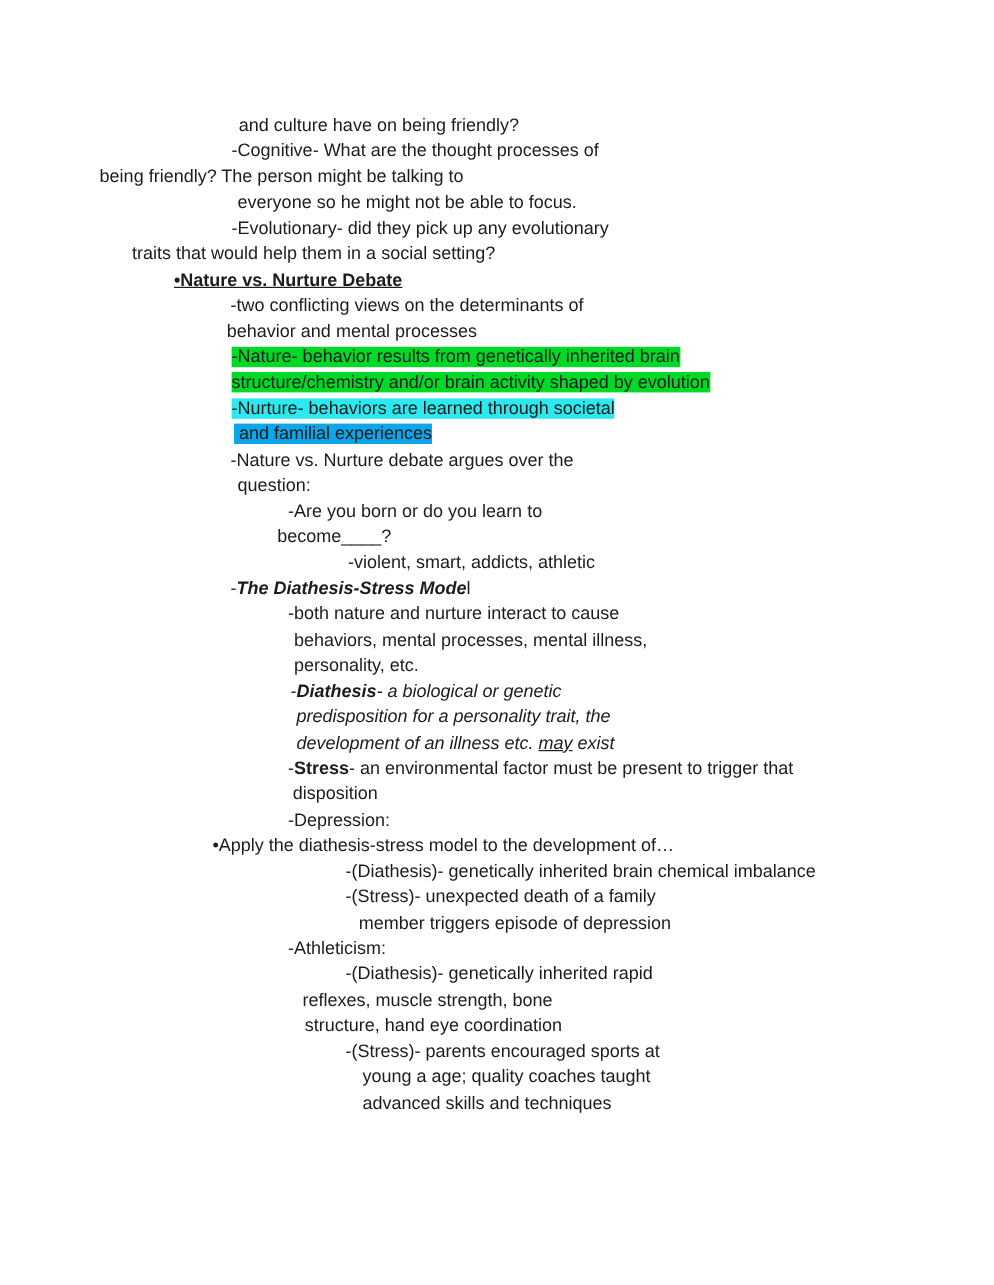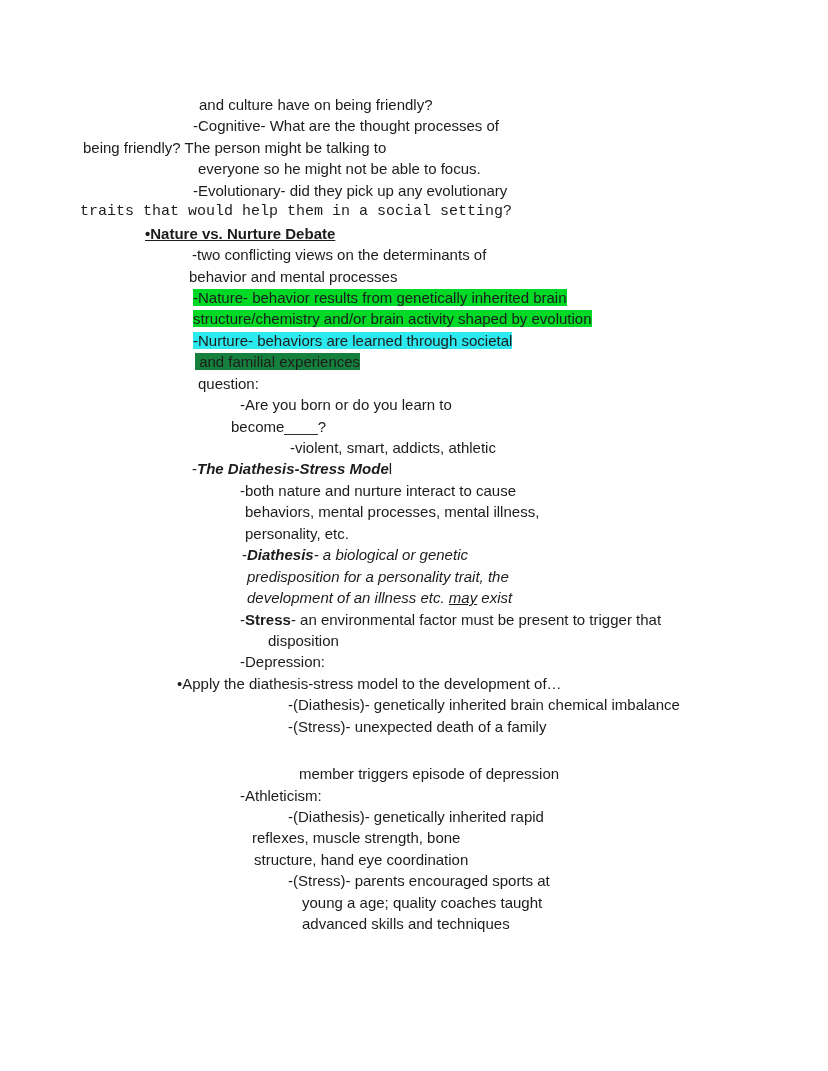--- a/index.html
+++ b/index.html
@@ -34,46 +34,47 @@
 </head>
 <body style="background: rgb(255, 255, 255); color: rgb(28, 28, 28);">
 
 <div class="doc">
   <div>
       <div class="line" style="padding-left: 199px;"><span class="runs"><span>and culture have on being friendly?</span></span></div>
       <div class="line" style="padding-left: 193px;"><span class="runs"><span>-Cognitive- What are the thought processes of</span></span></div>
       <div class="line" style="padding-left: 83px;"><span class="runs"><span>being friendly? The person might be talking to</span></span></div>
       <div class="line" style="padding-left: 198px;"><span class="runs"><span>everyone so he might not be able to focus.</span></span></div>
       <div class="line" style="padding-left: 193px;"><span class="runs"><span>-Evolutionary- did they pick up any evolutionary</span></span></div>
-      <div class="line" style="padding-left: 80px; font-family: Liberation Mono, monospace;"><span class="runs"><span>traits that would help them in a social setting?</span></span></div>
+      <div class="line" style="padding-left: 110px;"><span class="runs"><span>traits that would help them in a social setting?</span></span></div>
       <div class="line" style="padding-left: 145px;"><span class="runs"><span class="b u">•Nature vs. Nurture Debate</span></span></div>
       <div class="line" style="padding-left: 192px;"><span class="runs"><span>-two conflicting views on the determinants of</span></span></div>
       <div class="line" style="padding-left: 189px;"><span class="runs"><span>behavior and mental processes</span></span></div>
       <div class="line" style="padding-left: 193px;"><span class="runs" style="background-color: rgb(0, 217, 38);"><span>-Nature- behavior results from genetically inherited brain</span></span></div>
       <div class="line" style="padding-left: 193px;"><span class="runs" style="background-color: rgb(0, 217, 38);"><span>structure/chemistry and/or brain activity shaped by evolution</span></span></div>
       <div class="line" style="padding-left: 193px;"><span class="runs" style="background-color: rgb(43, 233, 238);"><span>-Nurture- behaviors are learned through societal</span></span></div>
-      <div class="line" style="padding-left: 195px;"><span class="runs" style="background-color: #15803d;"><span> and familial experiences</span></span></div>
+      <div class="line" style="padding-left: 195px;"><span class="runs" style="background-color: #0ea5e9;"><span> and familial experiences</span></span></div>
+      <div class="line" style="padding-left: 192px;"><span class="runs"><span>-Nature vs. Nurture debate argues over the</span></span></div>
       <div class="line" style="padding-left: 198px;"><span class="runs"><span>question:</span></span></div>
       <div class="line" style="padding-left: 240px;"><span class="runs"><span>-Are you born or do you learn to</span></span></div>
       <div class="line" style="padding-left: 231px;"><span class="runs"><span>become____?</span></span></div>
       <div class="line" style="padding-left: 290px;"><span class="runs"><span>-violent, smart, addicts, athletic</span></span></div>
       <div class="line" style="padding-left: 192px;"><span class="runs"><span>-</span><span class="b i">The Diathesis-Stress Mode</span><span>l</span></span></div>
       <div class="line" style="padding-left: 240px;"><span class="runs"><span>-both nature and nurture interact to cause</span></span></div>
       <div class="line" style="padding-left: 245px;"><span class="runs"><span>behaviors, mental processes, mental illness,</span></span></div>
       <div class="line" style="padding-left: 245px;"><span class="runs"><span>personality, etc.</span></span></div>
       <div class="line" style="padding-left: 242px;"><span class="runs"><span>-</span><span class="b i">Diathesis</span><span class="i">- a biological or genetic</span></span></div>
       <div class="line" style="padding-left: 247px;"><span class="runs"><span class="i">predisposition for a personality trait, the</span></span></div>
       <div class="line" style="padding-left: 247px;"><span class="runs"><span class="i">development of an illness etc. </span><span class="i u">may</span><span class="i"> exist</span></span></div>
       <div class="line" style="padding-left: 240px;"><span class="runs"><span>-</span><span class="b">Stress</span><span>- an environmental factor must be present to trigger that</span></span></div>
-      <div class="line" style="padding-left: 244px; margin-left: 24px;"><span class="runs"><span>disposition</span></span></div>
+      <div class="line" style="padding-left: 244px;"><span class="runs"><span>disposition</span></span></div>
       <div class="line" style="padding-left: 240px;"><span class="runs"><span>-Depression:</span></span></div>
       <div class="line" style="padding-left: 177px;"><span class="runs"><span>•Apply the diathesis-stress model to the development of…</span></span></div>
       <div class="line" style="padding-left: 288px;"><span class="runs"><span>-(Diathesis)- genetically inherited brain chemical imbalance</span></span></div>
       <div class="line" style="padding-left: 288px;"><span class="runs"><span>-(Stress)- unexpected death of a family</span></span></div>
-      <div class="line" style="padding-left: 299px; margin-top: 26px;"><span class="runs"><span>member triggers episode of depression</span></span></div>
+      <div class="line" style="padding-left: 299px;"><span class="runs"><span>member triggers episode of depression</span></span></div>
       <div class="line" style="padding-left: 240px;"><span class="runs"><span>-Athleticism:</span></span></div>
       <div class="line" style="padding-left: 288px;"><span class="runs"><span>-(Diathesis)- genetically inherited rapid</span></span></div>
       <div class="line" style="padding-left: 252px;"><span class="runs"><span>reflexes, muscle strength, bone</span></span></div>
       <div class="line" style="padding-left: 254px;"><span class="runs"><span>structure, hand eye coordination</span></span></div>
       <div class="line" style="padding-left: 288px;"><span class="runs"><span>-(Stress)- parents encouraged sports at</span></span></div>
       <div class="line" style="padding-left: 302px;"><span class="runs"><span>young a age; quality coaches taught</span></span></div>
       <div class="line" style="padding-left: 302px;"><span class="runs"><span>advanced skills and techniques</span></span></div>
     </div>
 </div>
 

